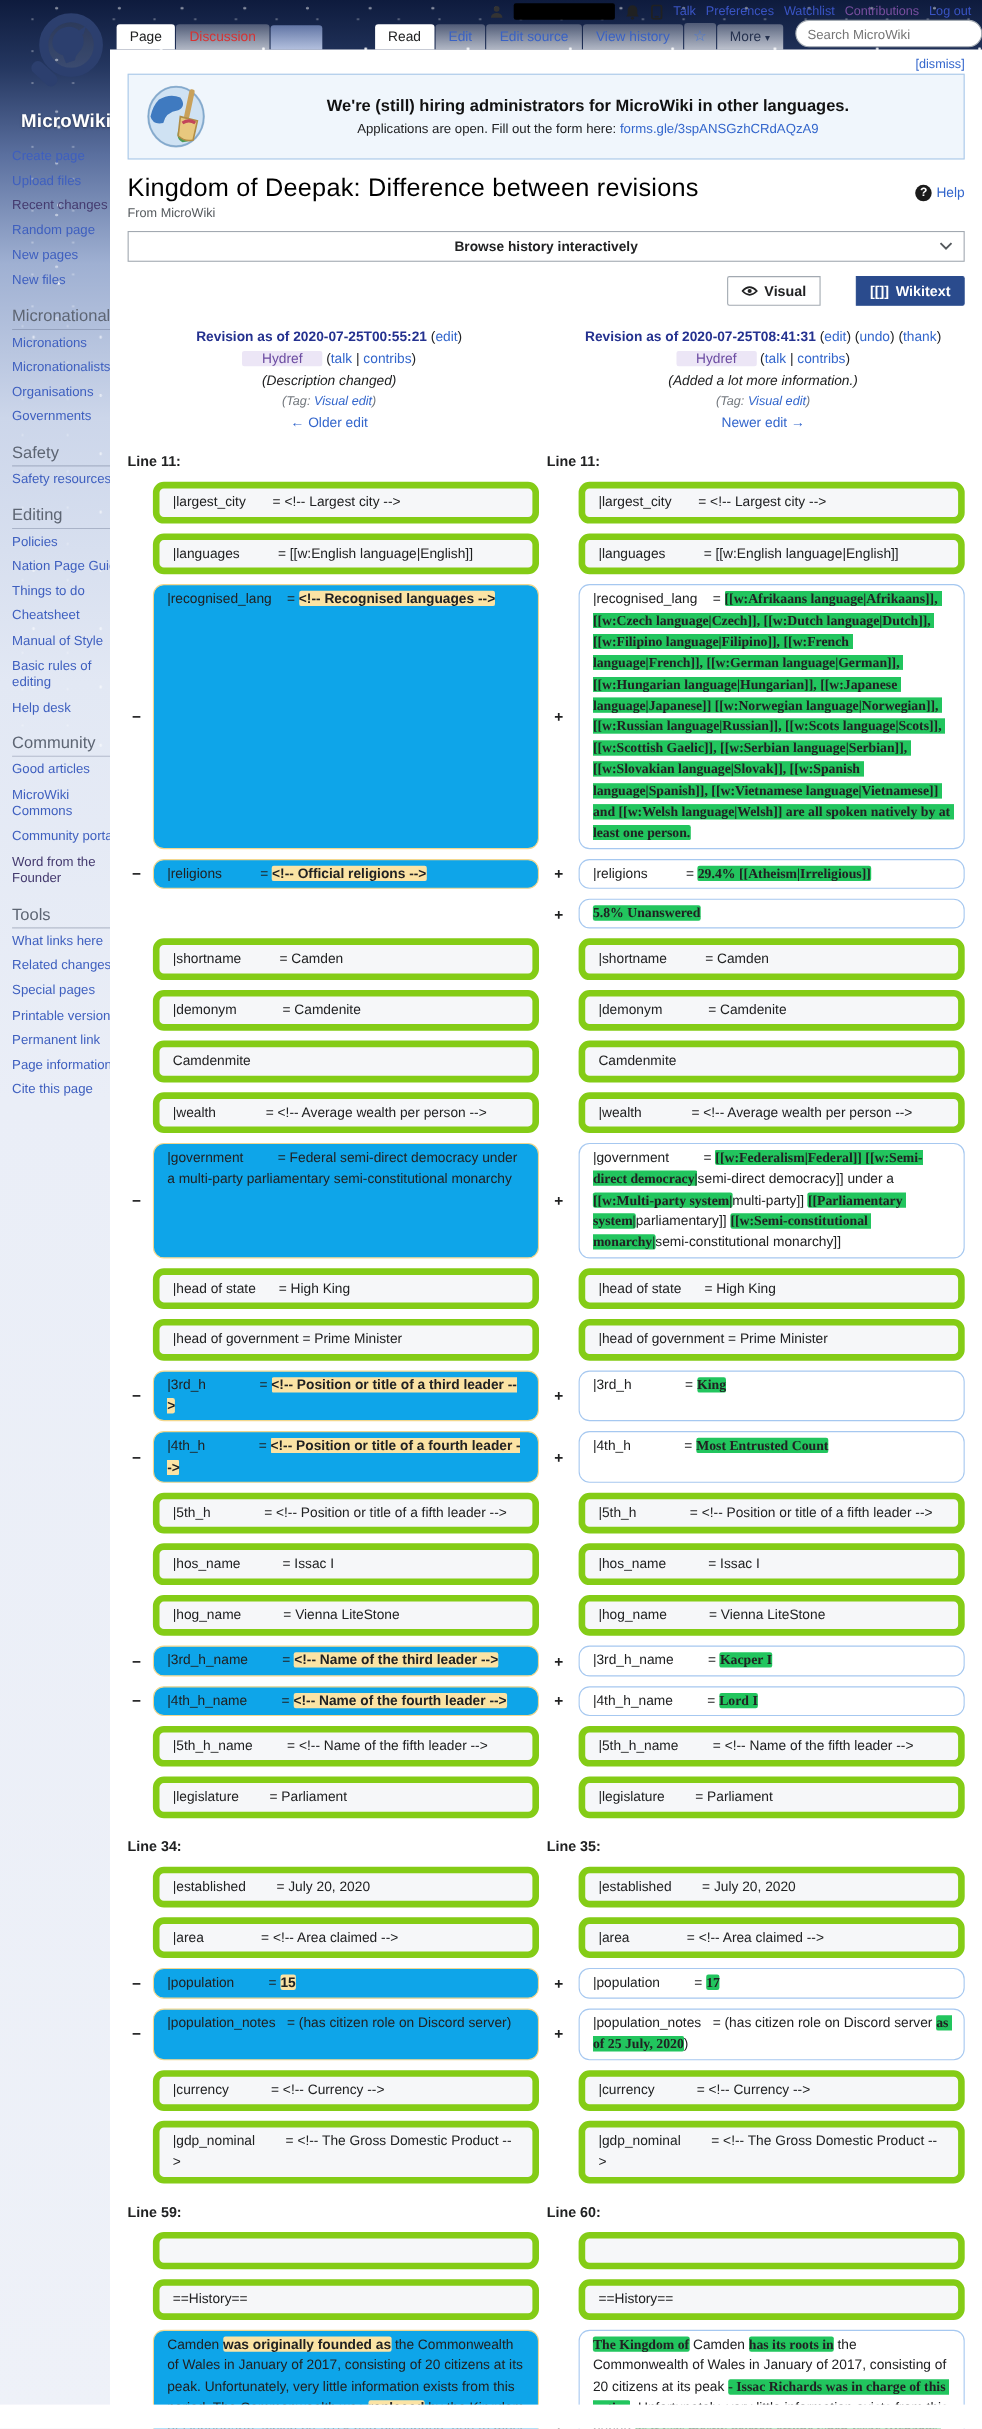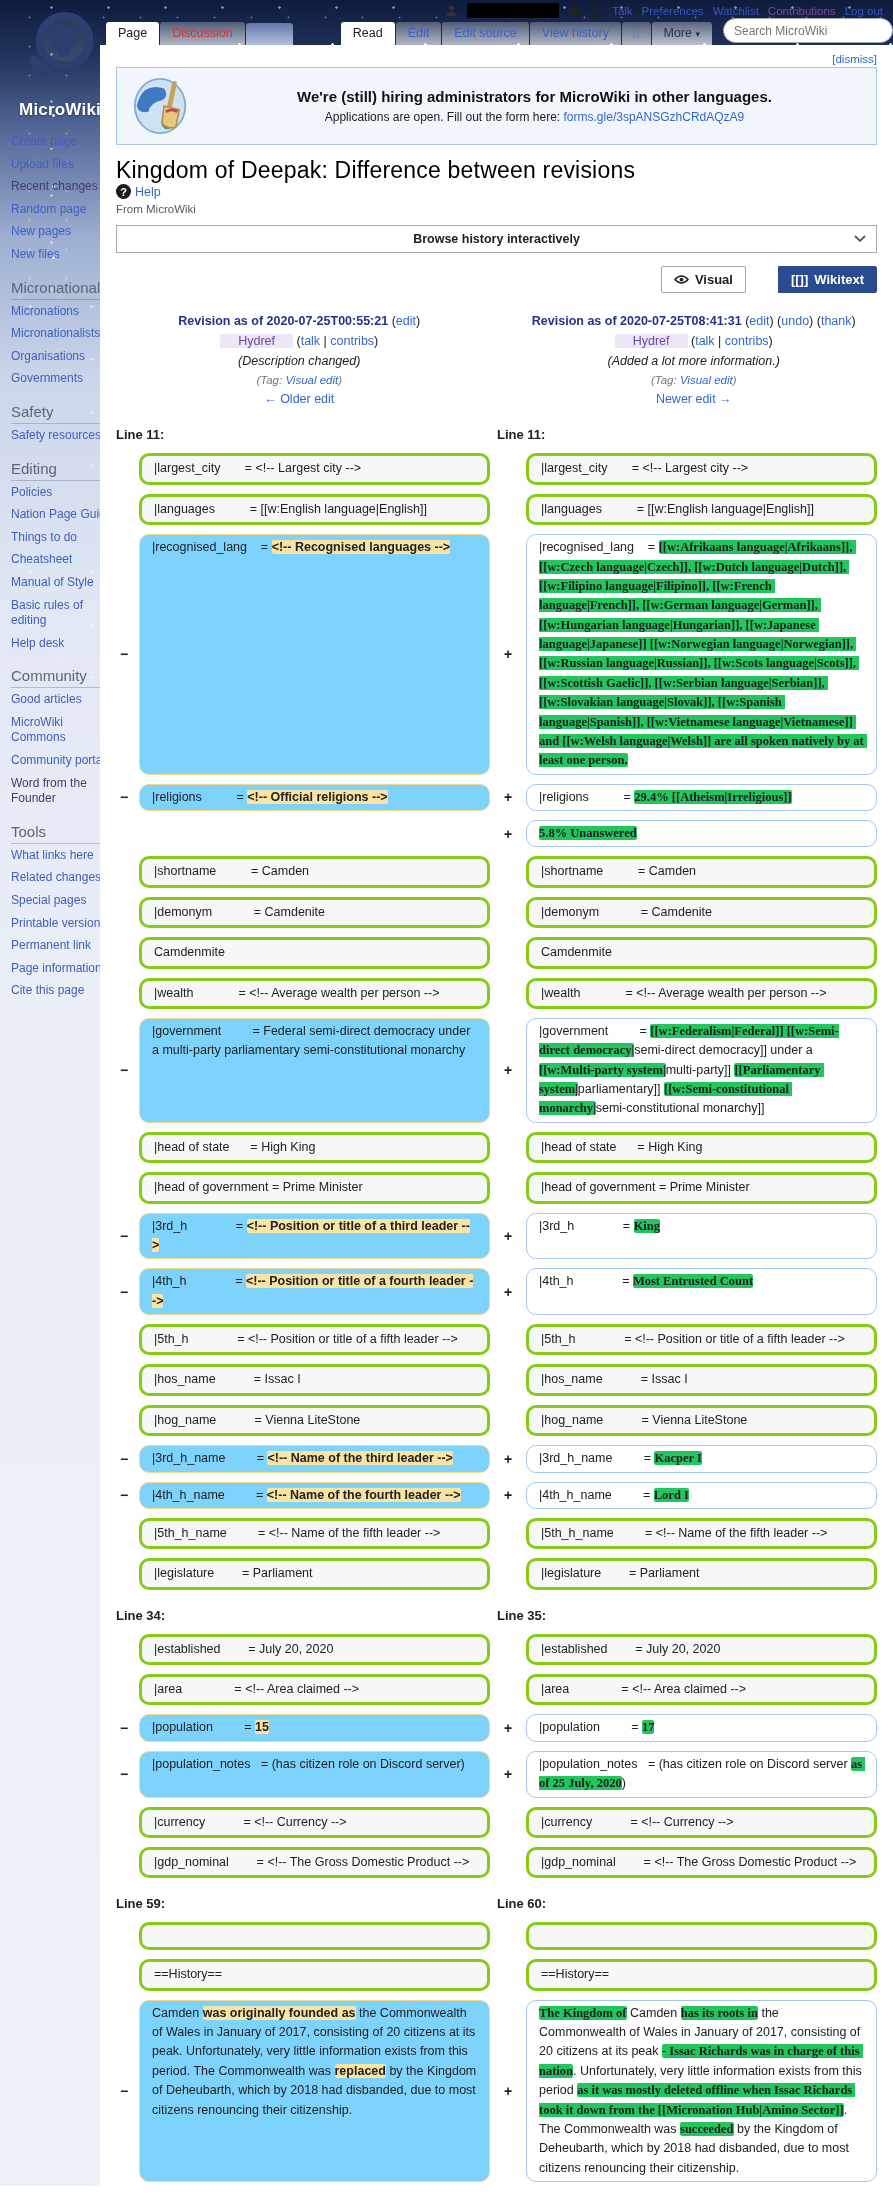--- a/index.html
+++ b/index.html
@@ -39,21 +39,21 @@
   .searchbox input{border:0;outline:0;flex:1;font-size:12px;color:#54595d;font-family:inherit;background:transparent;}
   
   .content{background:#fff;min-height:2142px;padding:8px 16px 0 16px;}
   .dismiss-row{text-align:right;font-size:11.5px;}
   .dismiss-row a{color:#3366cc;text-decoration:none;}
   .banner{margin-top:2px;border:1px solid #a9c8e8;background:#f0f6fc;display:flex;align-items:center;gap:14px;padding:7px 14px;}
   .banner-text{flex:1;text-align:center;}
   .banner-h{font-size:15px;font-weight:bold;color:#111;line-height:1.25;}
   .banner-b{font-size:12px;color:#202122;margin-top:4px;}
   .banner-b a{color:#3366cc;text-decoration:none;}
-  .title-row{display:flex;align-items:baseline;justify-content:space-between;margin-top:12px;flex-direction:column;}
+  .title-row{display:flex;align-items:baseline;justify-content:space-between;margin-top:12px;}
   h1{font-size:23px;font-weight:500;color:#000;margin:0;letter-spacing:.2px;}
   .help{display:flex;align-items:center;gap:4px;font-size:12.5px;color:#3366cc;text-decoration:none;}
   .help-q{width:15px;height:15px;border-radius:50%;background:#1b1b1b;color:#fff;font-size:11px;font-weight:bold;display:flex;align-items:center;justify-content:center;}
   .fromsite{font-size:11.5px;color:#54595d;margin:4px 0 10px 0;}
   .browse{position:relative;border:1px solid #a2a9b1;height:26px;display:flex;align-items:center;justify-content:center;font-size:12.5px;font-weight:bold;color:#202122;cursor:pointer;}
   .browse svg{position:absolute;right:10px;top:9px;}
   .toggle-row{display:flex;justify-content:flex-end;margin:13px 0 4px 0;gap:32px;}
   .tbtn{display:flex;align-items:center;gap:6px;font-size:13px;font-weight:bold;padding:5px 12px;border:1px solid #a2a9b1;cursor:pointer;}
   .tbtn.visual{background:#fff;color:#202122;border-radius:2px 0 0 2px;}
   .tbtn.wikitext{background:#2a4b8d;color:#fff;border-color:#2a4b8d;border-radius:0 2px 2px 0;}
@@ -66,22 +66,22 @@
   .rev-comment{font-style:italic;color:#202122;}
   .rev-tag{font-style:italic;font-size:11.5px;color:#72777d;text-align:center;}
   .rev-tag a{font-size:11.5px;}
   
   .diff-section{display:grid;grid-template-columns:16px 1fr 22px 1fr;column-gap:7px;row-gap:9px;margin-top:10px;align-items:stretch;}
   .line-h{font-size:13px;font-weight:bold;color:#202122;margin:8px 0 2px 0;}
   .lh-l{grid-column:1/3;}
   .lh-r{grid-column:3/5;}
   .marker{align-self:center;text-align:center;font-weight:bold;font-size:14px;color:#202122;}
   .cell{border-radius:10px;padding:3px 12px;font-size:12.5px;line-height:1.55;color:#202122;white-space:pre-wrap;word-wrap:break-word;}
-  .cell.ctx{background:#f6f7f9;border:3px solid #84cc16;}
-  .cell.del{background:#7dd3fc;border:1px solid #f2d78e;}
+  .cell.ctx{background:#f6f7f9;border:6px solid #84cc16;}
+  .cell.del{background:#0ea5e9;border:1px solid #f2d78e;}
   .cell.add{background:#fff;border:1px solid #a6c8f0;}
   .cell.blank{min-height:16px;}
   .hl1.del-h{background:#fbe3a4;font-weight:bold;border-radius:2px;}
   .hl1.add-h{background:#22c55e;font-weight:bold;border-radius:2px;font-family:Liberation Serif, serif;}
   .footer-strip{position:absolute;left:0;right:0;bottom:0;height:22px;background:#fff;}
 </style>
 </head>
 <body>
 
 <div class="page">

